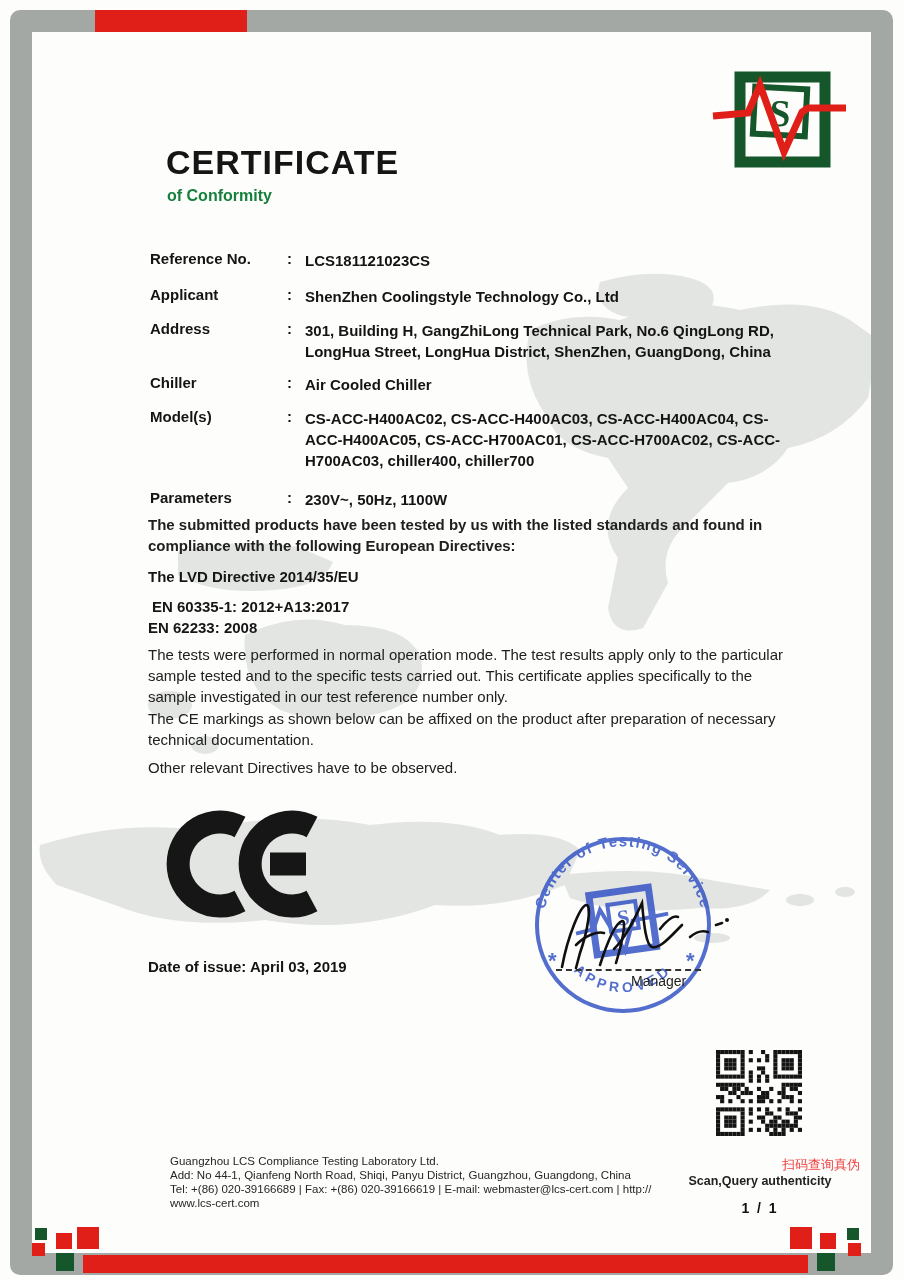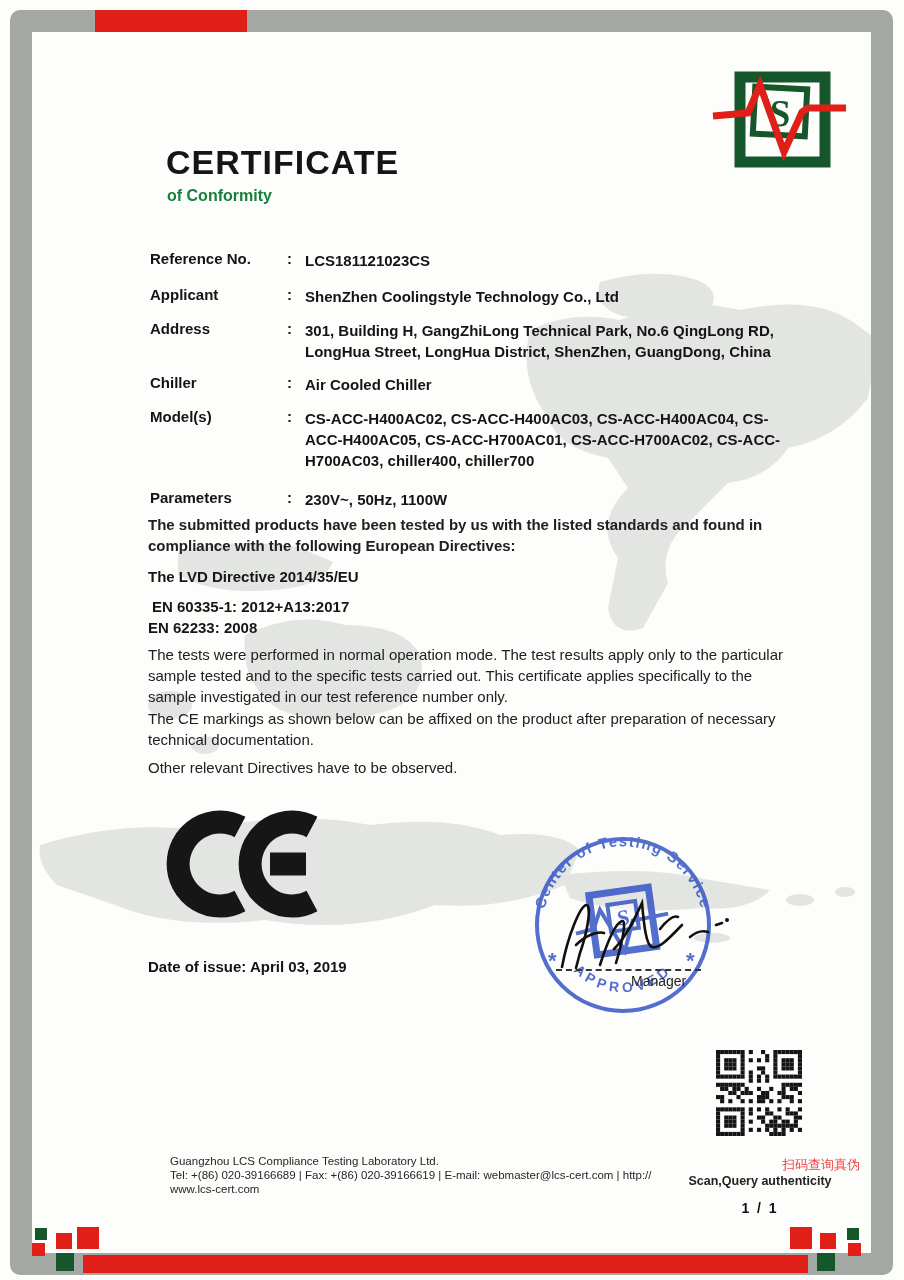--- a/index.html
+++ b/index.html
@@ -378,16 +378,17 @@
       </g>
   </svg>
   <div class="abs" style="left:660px;top:1156px;width:200px;text-align:center;z-index:5;">
     <div class="qr-cap-zh">扫码查询真伪</div>
     <div class="qr-cap-en">Scan,Query authenticity</div>
     <div class="qr-page">1 / 1</div>
   </div>
 
   <div class="abs" style="left:135px;top:1154px;width:530px;z-index:5;">
     <div class="footer-line">Guangzhou LCS Compliance Testing Laboratory Ltd.</div>
+    <div class="footer-line">Add: No 44-1, Qianfeng North Road, Shiqi, Panyu District, Guangzhou, Guangdong, China</div>
     <div class="footer-line">Tel: +(86) 020-39166689  |  Fax: +(86) 020-39166619  |  E-mail: webmaster@lcs-cert.com  |  http:// www.lcs-cert.com</div>
   </div>
 
 </div>
 
 </body></html>

